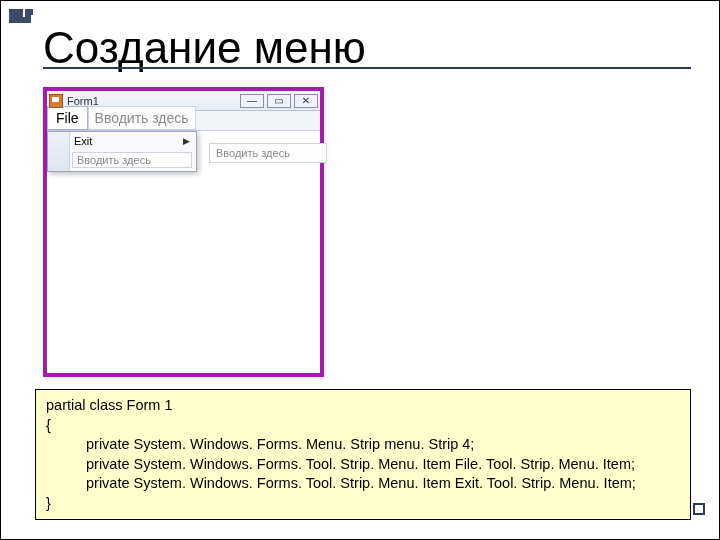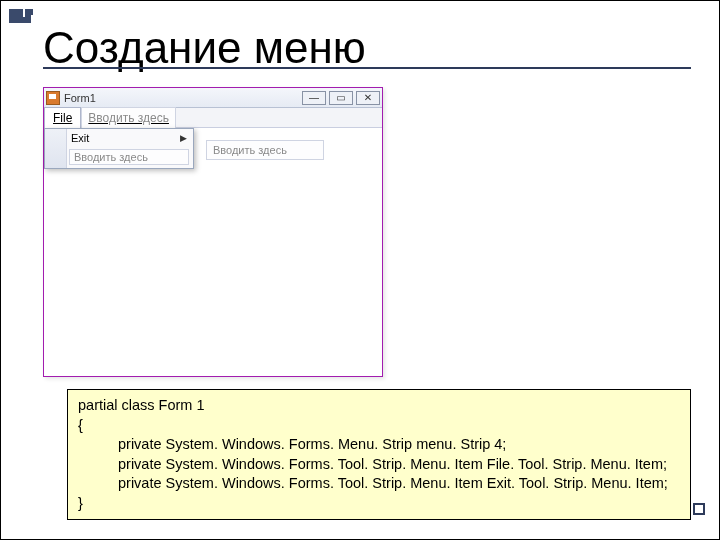--- a/index.html
+++ b/index.html
@@ -39,23 +39,23 @@
     left: 42px;
     right: 28px;
     height: 2px;
     background: #2d3a5a;
   }
 
   .winform {
     position: absolute;
     top: 86px;
     left: 42px;
-    width: 340px;
+    width: 281px;
     height: 290px;
-    border: 1px solid #a21caf;
+    border: 4px solid #a21caf;
     background: #fff;
     box-shadow: 2px 2px 4px rgba(0,0,0,.1);
   }
   .wf-titlebar {
     height: 20px;
     background: linear-gradient(#f4f6fb,#e6ebf4);
     border-bottom: 1px solid #b8c1d4;
     display: flex;
     align-items: center;
     padding: 0 2px;
@@ -81,23 +81,22 @@
     display:flex; align-items:center; justify-content:center;
     font-size: 10px;
     line-height: 1;
   }
 
   .menubar {
     height: 20px;
     background: #f3f4f8;
     border-bottom: 1px solid #c9cee0;
     display: flex;
-    align-items: center;
-    font-size: 12px;
-    text-decoration: underline;
+    align-items: flex-end;
+    font-size: 14px;
   }
   .menu-item {
     padding: 3px 8px;
     border: 1px solid #aeb6cc;
     background: #fff;
     display:flex; align-items:center;
   }
   .menu-item.first { border-left: 1px solid #aeb6cc; }
   .menu-placeholder {
     padding: 3px 6px;
@@ -159,21 +158,20 @@
     left: 34px;
     right: 28px;
     top: 388px;
     background: #ffffcc;
     border: 1px solid #000;
     padding: 6px 10px 6px 10px;
     font-size: 14.5px;
     font-family: Arial, sans-serif;
     line-height: 1.35;
     color:#000;
-    margin-left:32px;
   }
   .indent { padding-left: 40px; display:block; }
 
   .side-square {
     position:absolute;
     right: 14px;
     bottom: 24px;
     width: 12px; height: 12px;
     border: 2px solid #2d3a5a;
     background:#fff;

